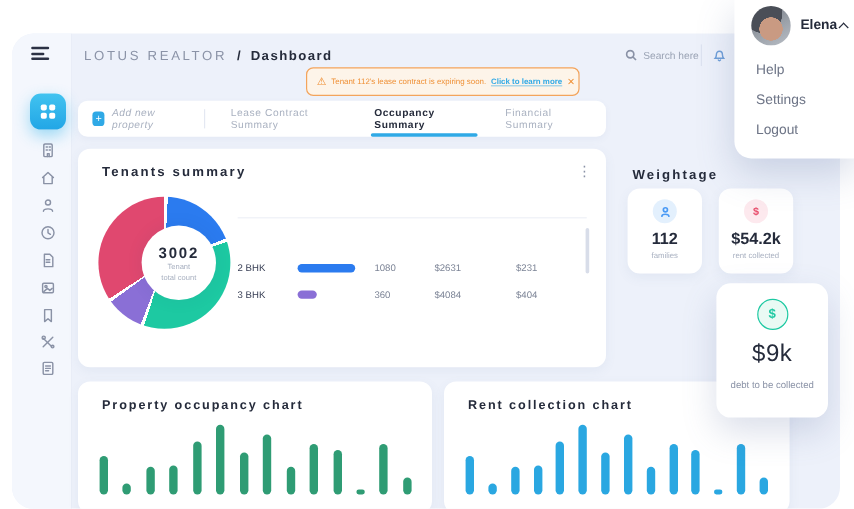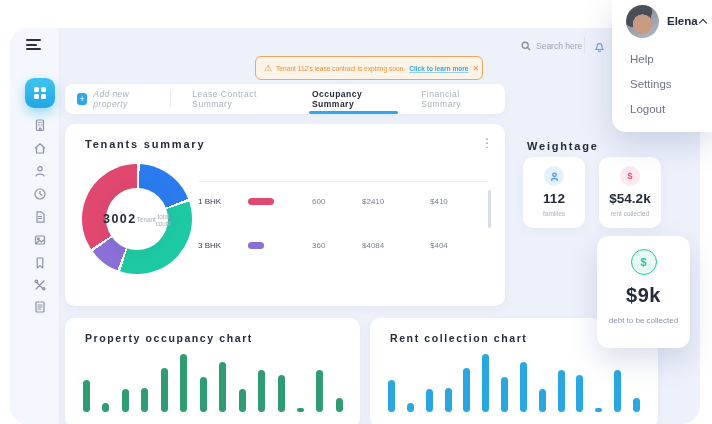--- a/index.html
+++ b/index.html
@@ -68,22 +68,22 @@
                        border-radius:2px; background:#2fa9e6; }
 
   
   .card { position:absolute; background:#fff; border-radius:10px; box-shadow:0 3px 10px rgba(90,110,160,.07); }
   .card-title { position:absolute; left:20px; top:14px; font-size:11px; font-weight:bold; color:#252b3b; letter-spacing:1.8px; }
 
   
   .tenants { left:65px; top:124px; width:440px; height:182px; }
   .kebab { position:absolute; right:12px; top:12px; font-size:12px; color:#8a92a6; cursor:pointer; }
   .donut { position:absolute; left:17px; top:40px; width:110px; height:110px; border-radius:50%; }
-  .donut-hole { position:absolute; left:24px; top:24px; width:62px; height:62px; border-radius:50%; background:#fff;
-                box-shadow:0 0 14px rgba(40,60,110,.08); display:flex; align-items:center; justify-content:center;text-align:center; }
+  .donut-hole { position:absolute; left:36px; top:24px; width:62px; height:62px; border-radius:50%; background:#fff;
+                box-shadow:0 0 14px rgba(40,60,110,.08); display:flex; flex-direction:column; align-items:center; justify-content:center;text-align:center; }
   .donut-hole .val { font-size:12.5px; font-weight:bold; color:#252b3b; letter-spacing:1.5px; }
   .donut-hole .sub { font-size:6.3px; color:#a8b0c0; margin-top:1.5px; }
   .t-grid { position:absolute; left:133px; display:grid; grid-template-columns:50px 64px 50px 68px 53px; align-items:center; }
   .t-head { top:38px; height:16px; font-size:7.5px; color:#a8b0c0; }
   .t-line { position:absolute; left:133px; right:16px; top:57px; height:1px; background:#eef1f7; }
   .t-row { height:22px; font-size:8px; color:#7c8496; }
   .t-row .type { color:#394056; }
   .pill-wrap { width:48px; }
   .pill { height:7px; border-radius:4px; }
   .t-scroll { position:absolute; right:14px; top:66px; width:3px; height:38px; background:#d8dde9; border-radius:2px; cursor:pointer; }
@@ -93,21 +93,21 @@
   .stat { display:flex; flex-direction:column; align-items:center; }
   .stat .ic { border-radius:50%; display:flex; align-items:center; justify-content:center; }
   .stat-sm { width:62px; height:71px; }
   .stat-sm .ic { width:20px; height:20px; margin-top:9px; font-size:9px; font-weight:bold; }
   .stat-sm .ic svg { width:11px; height:11px; stroke:currentColor; fill:none; stroke-width:1.4; stroke-linecap:round; stroke-linejoin:round; }
   .stat-sm .val { font-size:13.5px; font-weight:bold; color:#252b3b; margin-top:5px; }
   .stat-sm .lbl { font-size:6.5px; color:#a8b0c0; margin-top:4px; }
   .stat-lg { left:597px; top:236px; width:93px; height:112px; border-radius:12px;
              box-shadow:0 12px 28px rgba(90,110,160,.22); z-index:5; }
   .stat-lg .ic { width:26px; height:26px; margin-top:13px; font-size:11px; font-weight:bold; border:1.5px solid currentColor; }
-  .stat-lg .val { font-size:20px; font-weight:bold; color:#252b3b; margin-top:9px; letter-spacing:.5px; }
+  .stat-lg .val { font-size:20px; font-weight:normal; color:#252b3b; margin-top:9px; letter-spacing:.5px; }
   .stat-lg .lbl { font-size:8px; color:#8a92a6; margin-top:9px; }
 
   
   .chart-card { top:318px; height:110px; }
   .occ { left:65px; width:295px; }
   .rent { left:370px; width:288px; }
   .chart-card .card-title { font-size:10.5px; letter-spacing:1.6px; }
   .bars { position:absolute; left:18px; top:36px; height:58px; display:flex; align-items:flex-end; justify-content:space-between; }
   .occ .bars { width:260px; }
   .rent .bars { width:252px; }
@@ -173,20 +173,25 @@
         <path d="M3 11L11 3M3 3.8L10.2 11"></path>
         <circle cx="3.4" cy="3.4" r="1.3"></circle>
         <circle cx="10.8" cy="10.8" r="1.1"></circle>
       </svg></div>
   <div class="side-ic" style="top:300px">
     <svg viewBox="0 0 14 14">
         <rect x="3" y="2" width="8" height="10" rx="1"></rect>
         <path d="M5 5h4M5 7h4M5 9h2.5"></path>
       </svg></div>
 
+  <div class="crumbs">
+    <span>LOTUS REALTOR</span>
+    <span class="sep">/</span>
+    <span class="page">Dashboard</span>
+  </div>
 
   <div class="search">
     <svg viewBox="0 0 10 10">
         <circle cx="4.2" cy="4.2" r="3"></circle>
         <path d="M6.5 6.5L9 9"></path>
       </svg>
     <span>Search here</span>
   </div>
   <div class="top-divider"></div>
   <div class="bell">
@@ -221,28 +226,28 @@
     <div class="donut" style="background: conic-gradient(rgb(255, 255, 255) 0deg, rgb(255, 255, 255) 3deg, rgb(43, 123, 239) 3deg, rgb(43, 123, 239) 68.4deg, rgb(255, 255, 255) 68.4deg, rgb(255, 255, 255) 71.4deg, rgb(29, 201, 162) 71.4deg, rgb(29, 201, 162) 198deg, rgb(255, 255, 255) 198deg, rgb(255, 255, 255) 201deg, rgb(138, 111, 214) 201deg, rgb(138, 111, 214) 234deg, rgb(255, 255, 255) 234deg, rgb(255, 255, 255) 237deg, rgb(224, 72, 111) 237deg, rgb(224, 72, 111) 360deg);">
       <div class="donut-hole">
         <span class="val">3002</span>
         <span class="sub">Tenant</span>
         <span class="sub">total count</span>
       </div>
     </div>
 
     <div class="t-line"></div>
 
-    <div class="t-grid t-row" style="top:66px">
-      <span class="type">1 BHK</span>
+    <div class="t-grid t-row" style="top:88px">
+      <span class="type">2 BHK</span>
       <span class="pill-wrap">
-          <span class="pill" style="display: block; width: 55%; background: rgb(224, 72, 111);"></span>
+          <span class="pill" style="display: block; width: 100%; background: rgb(43, 123, 239);"></span>
         </span>
-      <span>600</span>
-      <span>$2410</span>
-      <span>$410</span>
+      <span>1080</span>
+      <span>$2631</span>
+      <span>$231</span>
     </div>
     <div class="t-grid t-row" style="top:110px">
       <span class="type">3 BHK</span>
       <span class="pill-wrap">
           <span class="pill" style="display: block; width: 33%; background: rgb(138, 111, 214);"></span>
         </span>
       <span>360</span>
       <span>$4084</span>
       <span>$404</span>
     </div>

